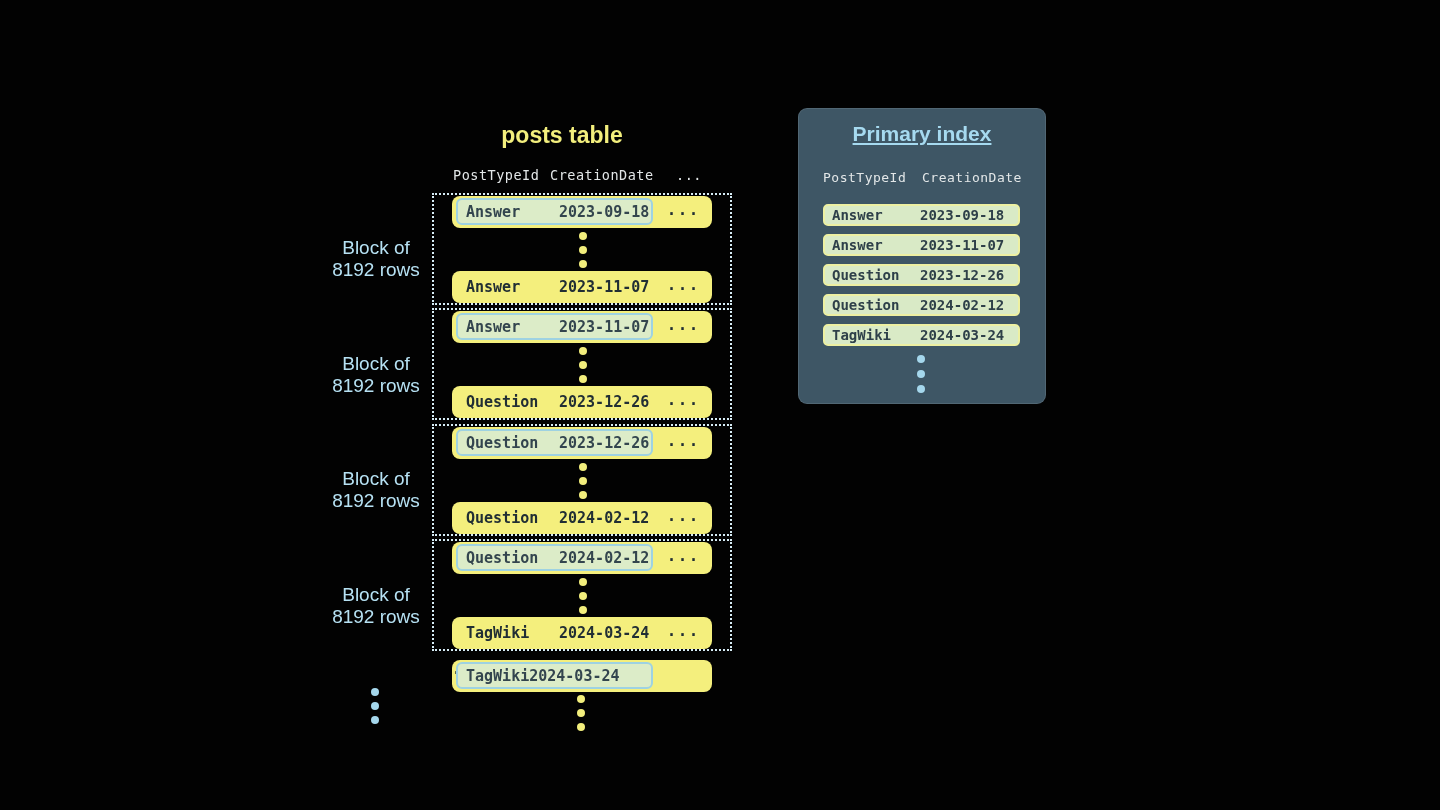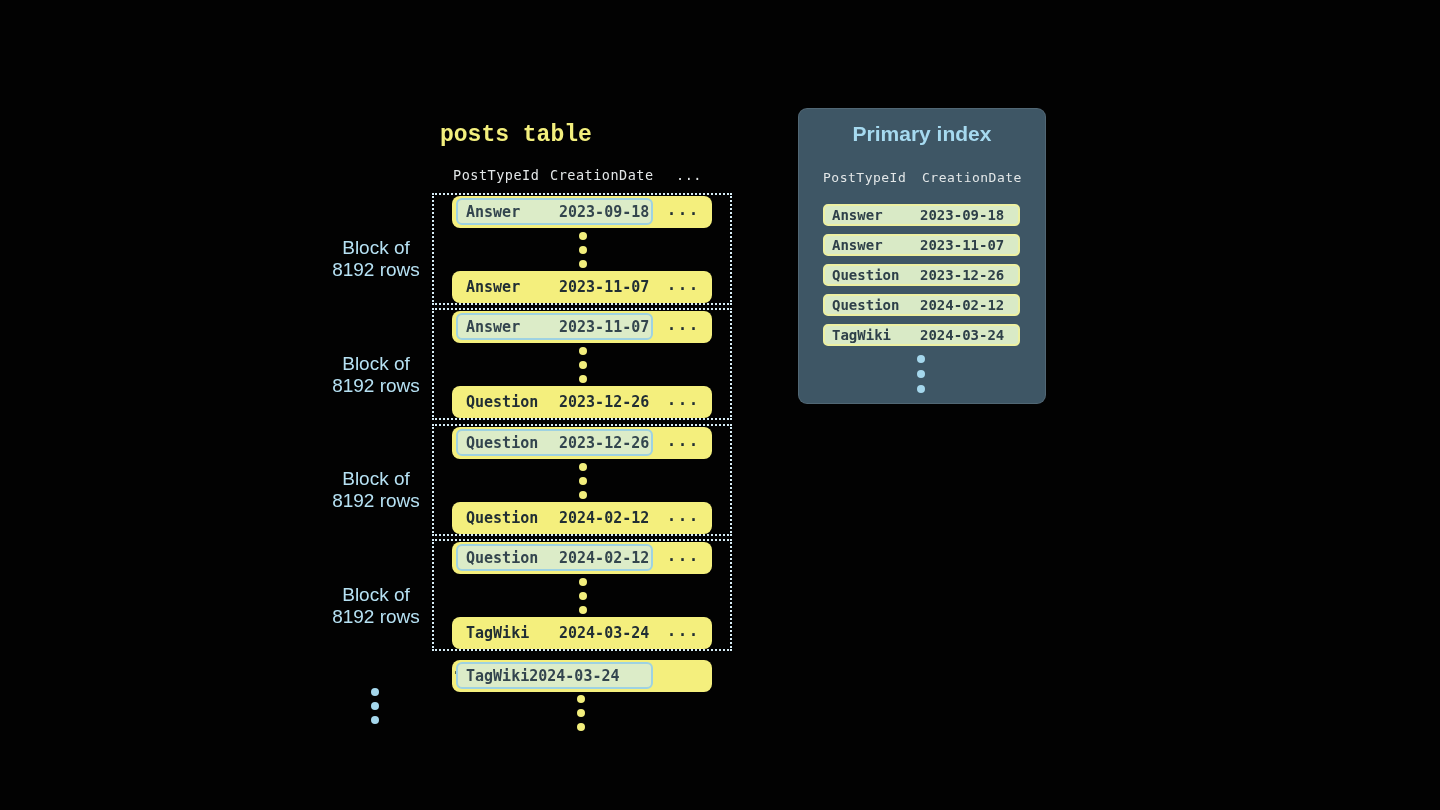--- a/index.html
+++ b/index.html
@@ -2,22 +2,22 @@
 <html><head>
 <meta charset="utf-8">
 <style>
   html,body{margin:0;padding:0;background:#000;}
   .canvas{
     position:relative;width:1440px;height:810px;background:#020202;overflow:hidden;
     font-family:"DejaVu Sans Mono",monospace;
   }
   
   .posts-title{
-    position:absolute;left:440px;top:122px;width:300px;
-    font-family:Liberation Mono, monospace;font-weight:bold;font-size:23px;color:#f3ef7d;
+    position:absolute;left:412px;top:122px;width:300px;text-align:center;
+    font-family:Liberation Sans, sans-serif;font-weight:bold;font-size:23px;color:#f3ef7d;
   }
   .col-header{
     position:absolute;top:167px;font-size:13.5px;color:#e3e7e8;letter-spacing:0.5px;
   }
   .block-label{
     position:absolute;left:306px;width:140px;text-align:center;
     font-family:Liberation Sans, sans-serif;font-size:19px;line-height:21.5px;color:#b6e1f3;
   }
   
   .block{
@@ -47,21 +47,21 @@
   .vdots i{width:8px;height:8px;border-radius:50%;display:block;}
   .vdots.yellow i{background:#f2ee7c;}
   .vdots.blue i{background:#a5d7ec;}
   
   .panel{
     position:absolute;left:798px;top:108px;width:248px;height:296px;
     background:#3e5665;border-radius:9px;border:1px solid rgba(255,255,255,0.10);box-sizing:border-box;
   }
   .panel-title{
     position:absolute;left:0;top:13px;width:100%;text-align:center;
-    font-family:"Liberation Sans",sans-serif;font-weight:bold;font-size:21px;color:#a6daf0;
+    font-family:"Liberation Sans",sans-serif;font-weight:bold;font-size:21px;color:#a6daf0;text-decoration:underline;
   }
   .panel-col-header{position:absolute;top:61px;font-size:13px;color:#e3e7e8;letter-spacing:0.5px;}
   .idx-row{
     position:absolute;left:24px;width:197px;height:22px;box-sizing:border-box;
     background:#d9eac6;border:2px solid #edf0a2;border-radius:5px;
     display:flex;align-items:center;padding-left:7px;
     font-size:14px;font-weight:bold;color:#2e4049;
   }
   .idx-row .type{display:inline-block;width:88px;}
 </style>

